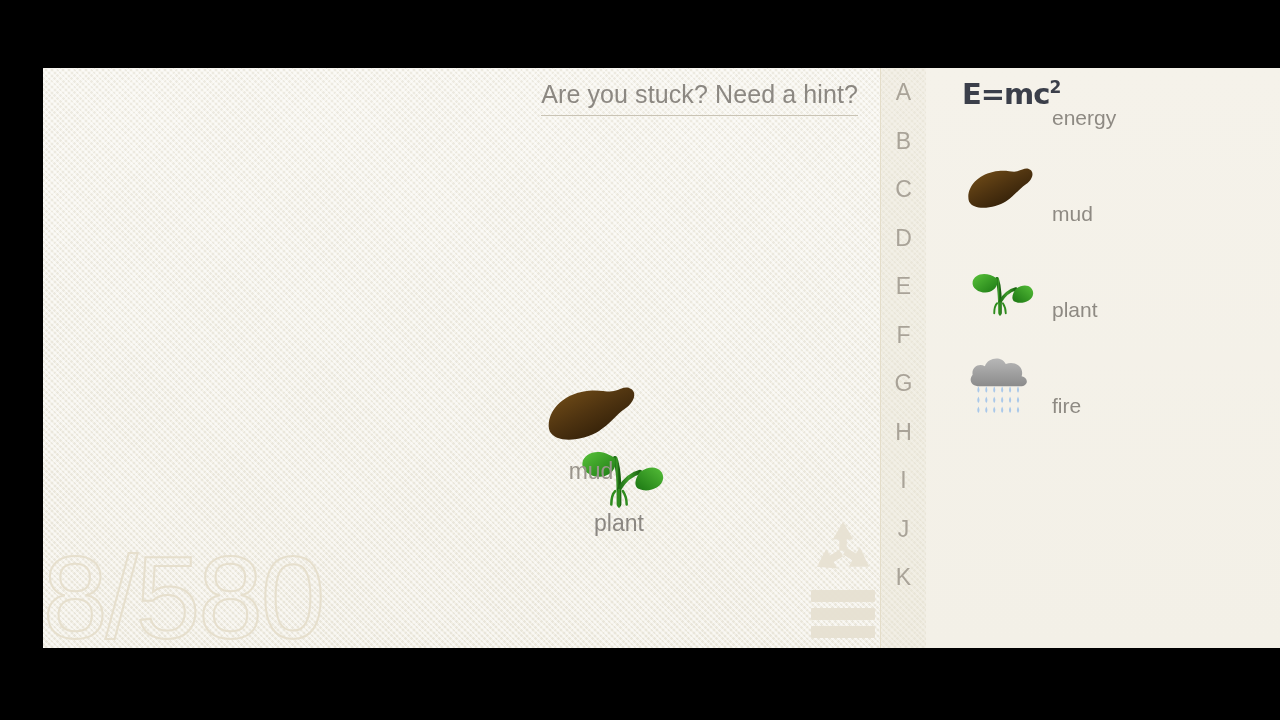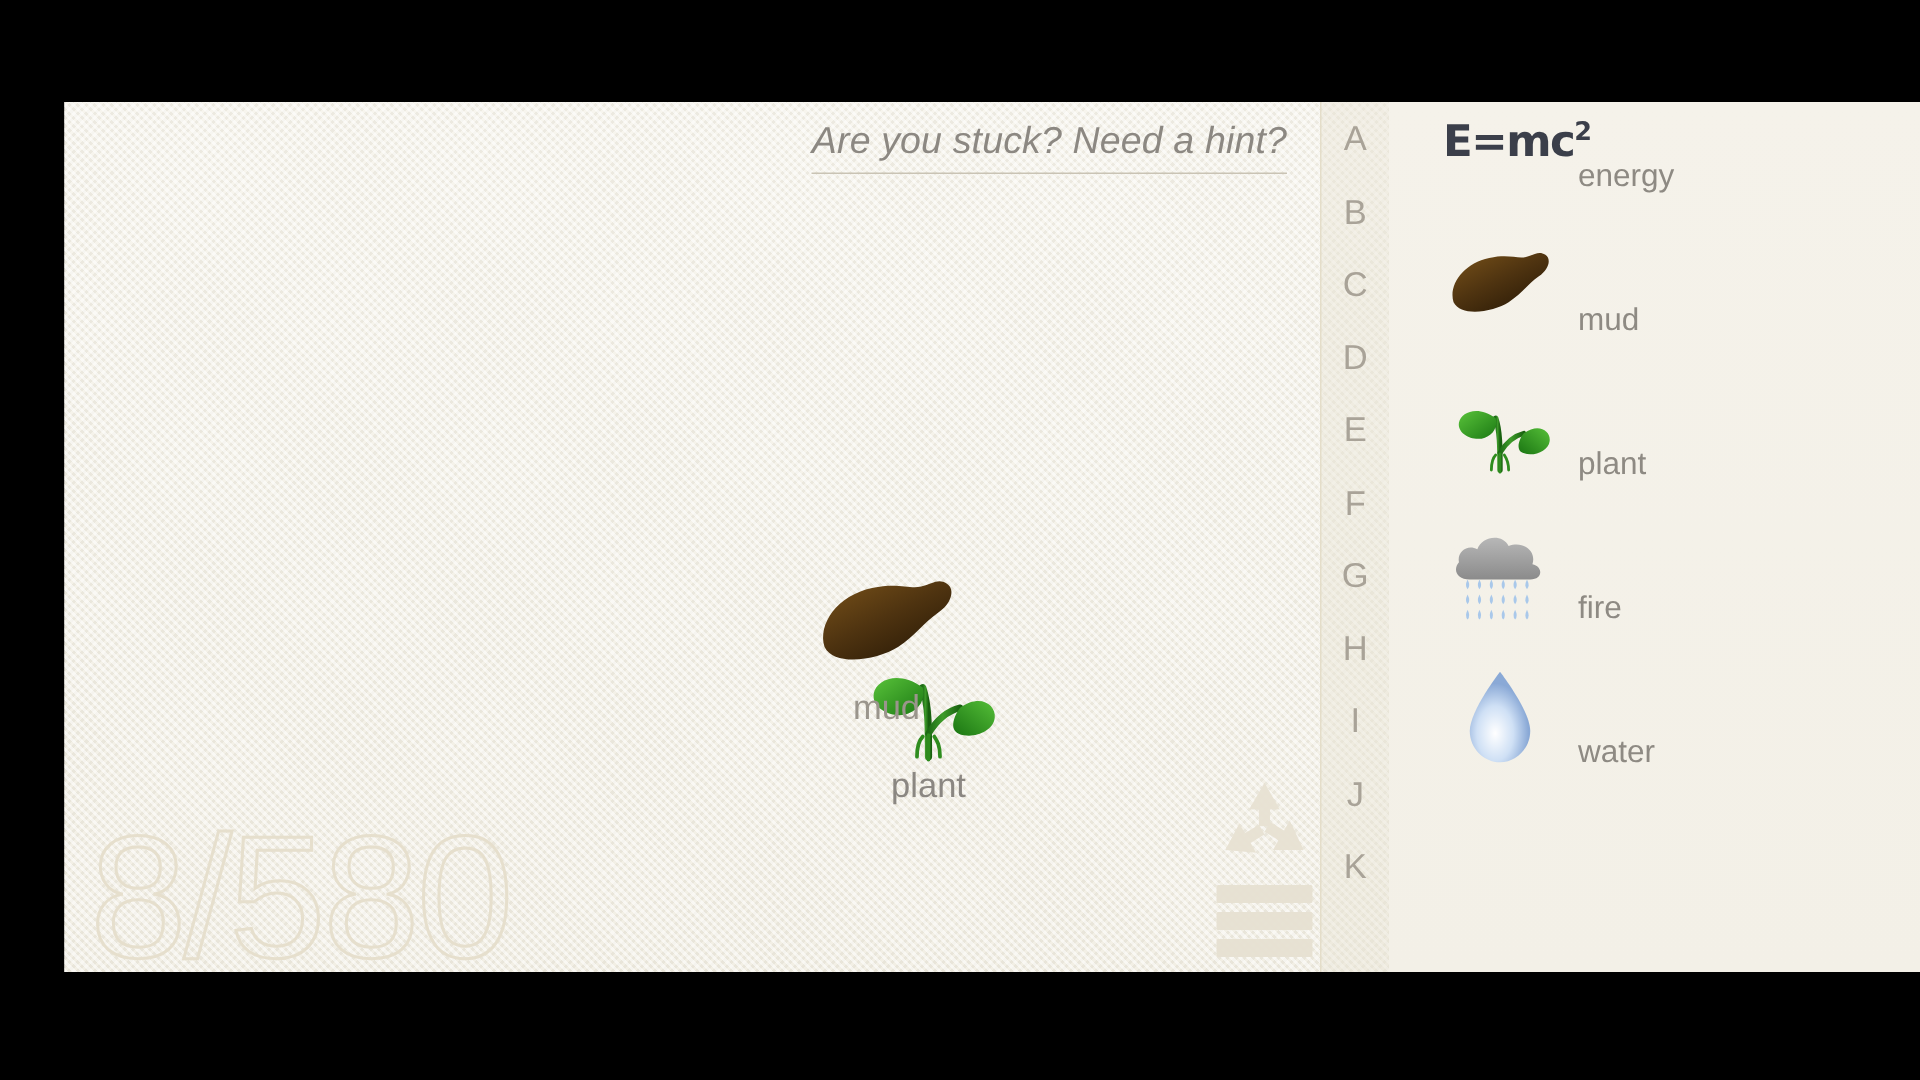--- a/index.html
+++ b/index.html
@@ -17,29 +17,29 @@
       linear-gradient(180deg,#f7f5ee 0%,#f2efe5 100%);
     overflow:hidden;
   }
 
   
   #board{position:absolute;left:0;top:0;width:837px;height:580px;overflow:hidden;}
 
   #hint{
     position:absolute;right:22px;top:12px;
     font-size:25px;color:#8c8882;letter-spacing:.1px;
-    padding-bottom:7px;white-space:nowrap;cursor:pointer;font-style:italic;
+    padding-bottom:7px;white-space:nowrap;cursor:pointer;
   }
   #hint:after{
     content:"";position:absolute;left:0;right:0;bottom:0;height:1px;
     background:#c9c3b4;
   }
 
   #score{
-    position:absolute;left:17px;bottom:-8px;
+    position:absolute;left:0;bottom:-8px;
     font-size:116px;line-height:1;font-weight:300;
     color:transparent;
     -webkit-text-stroke:2px #e6dfcd;
     letter-spacing:-2px;
     user-select:none;
   }
 
   
   #tools{position:absolute;right:-3px;bottom:10px;width:80px;}
   .tool{opacity:.95;cursor:pointer;}
@@ -259,32 +259,17 @@
                 <path d="M20 84 q3 6 0 9 q-3 -3 0 -9 Z" fill="#a9c8ea"></path>
                 <path d="M31 84 q3 6 0 9 q-3 -3 0 -9 Z" fill="#a9c8ea"></path>
                 <path d="M42 84 q3 6 0 9 q-3 -3 0 -9 Z" fill="#a9c8ea"></path>
                 <path d="M53 84 q3 6 0 9 q-3 -3 0 -9 Z" fill="#a9c8ea"></path>
                 <path d="M64 84 q3 6 0 9 q-3 -3 0 -9 Z" fill="#a9c8ea"></path>
                 <path d="M75 84 q3 6 0 9 q-3 -3 0 -9 Z" fill="#a9c8ea"></path>
               </svg>
             </div>
             <div class="lbl">fire</div>
           </div>
-          <div class="item">
-            <div class="gfx">
-              <svg viewBox="0 0 100 100">
-                <defs>
-                  <radialGradient id="w5" cx=".42" cy=".68" r=".55">
-      <stop offset="0" stop-color="#ffffff"></stop>
-                    <stop offset=".55" stop-color="#cfe0f5"></stop>
-      <stop offset="1" stop-color="#8aa9d6"></stop>
-                  </radialGradient>
-                </defs>
-      <path d="M50 8 C50 8 22 44 22 63 C22 79 35 92 50 92 C65 92 78 79 78 63 C78 44 50 8 50 8 Z" fill="url(#w5)"></path>
-              </svg>
-            </div>
-            <div class="lbl">water</div>
-          </div>
         </div>
     </div>
 
   </div>
 </div>
 
 </body></html>

